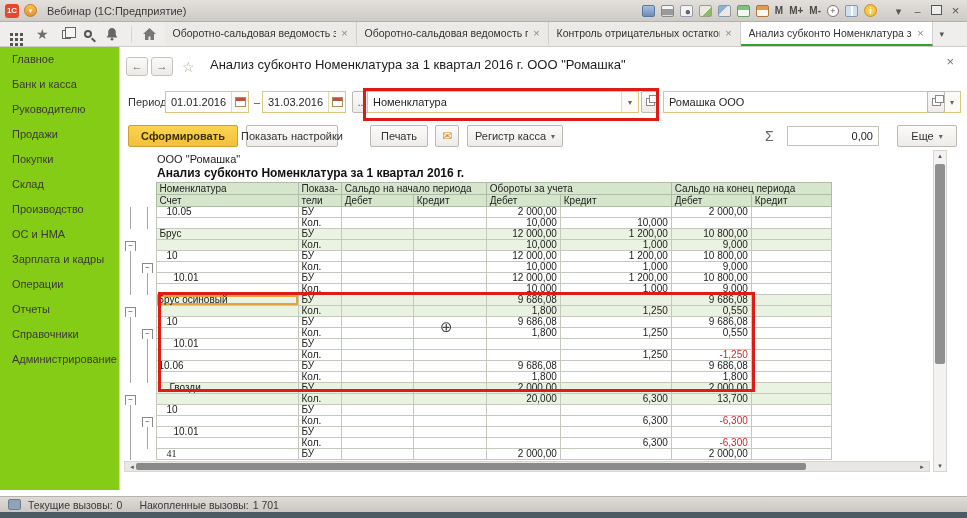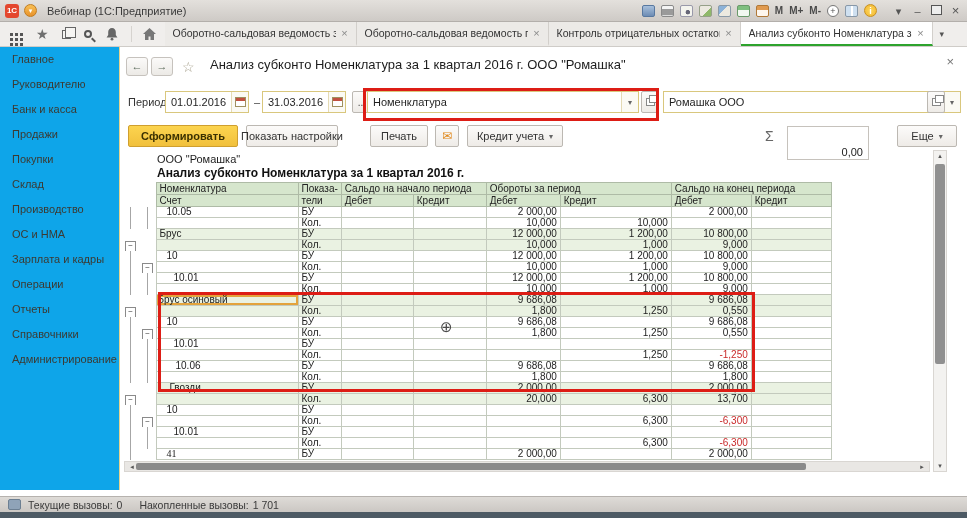--- a/index.html
+++ b/index.html
@@ -46,21 +46,21 @@
 .homewrap{display:flex;align-items:center;padding:0 8px}
 .tabs{display:flex;align-items:stretch}
 .tab{width:192px;display:flex;align-items:center;gap:5px;padding:0 8px;border-right:1px solid #d2cfcb;font-size:10.5px;color:#333;background:#eceae7;border-bottom:2px solid transparent}
 .tab.active{background:#fff;border-bottom:2px solid #2da32d}
 .tab-label{flex:1;white-space:nowrap;overflow:hidden}
 .g-x::before{content:"×";color:#8a8a8a;font-size:11px}
 .tabdrop{display:flex;align-items:center;padding:0 7px;color:#555;font-size:9px}
 .tabdrop::before{content:"▾"}
 
 
-.sidebar{position:absolute;top:47px;left:0;width:120px;bottom:28px;background:#0ea5e9;border-right:1px solid #e8d28d;z-index:2}
+.sidebar{position:absolute;top:47px;left:0;width:120px;bottom:28px;background:#84cc16;border-right:1px solid #e8d28d;z-index:2}
 .side-item{height:25px;line-height:25px;padding-left:12px;font-size:11px;color:#3c3a32}
 
 
 .content{position:absolute;top:47px;left:120px;right:0;bottom:28px;background:#fff;z-index:1}
 .navbtn{position:absolute;top:10px;width:22px;height:19px;background:linear-gradient(#fbfaf9,#eceae6);border:1px solid #c6c2bd;border-radius:3px;text-align:center;line-height:17px;color:#5a6a5a;font-size:11px}
 .g-back::before{content:"←"}
 .g-fwd::before{content:"→"}
 .g-starline::before{content:"☆";color:#a8a28e;font-size:14px}
 .fh-star{position:absolute;left:62px;top:11px}
 .fh-title{position:absolute;left:90px;top:10px;font-size:13px;color:#1d1d1d;white-space:nowrap}
@@ -80,21 +80,21 @@
 .dash{position:absolute;top:8px;font-size:11px;color:#444}
 
 .action-row{position:absolute;top:75px;left:0;right:0;height:28px}
 .btn{position:absolute;top:3px;height:22px;background:linear-gradient(#fcfbfa,#eeebe7);border:1px solid #bcb8b2;border-radius:2px;font-size:11px;color:#333;display:flex;align-items:center;justify-content:center;padding:0 9px;white-space:nowrap}
 .btn.primary{background:linear-gradient(#fcd44f,#f1c03c);border-color:#cf9f2f;font-weight:bold;color:#3a3000}
 .caret{font-size:8px;color:#666;margin-left:5px}
 .caret::before{content:"▾"}
 .g-env::before{content:"✉";color:#e08a1e;font-size:12px}
 .g-sum::before{content:"Σ";color:#666;font-size:14px}
 .sumwrap{position:absolute;left:645px;top:5px}
-.sumfld{position:absolute;left:667px;top:4px;width:82px;height:20px;border:1px solid #c6c2bc;background:#fff;font-size:11px;color:#222;text-align:right;line-height:18px;padding:16px 5px}
+.sumfld{position:absolute;left:667px;top:4px;width:92px;height:20px;border:1px solid #c6c2bc;background:#fff;font-size:11px;color:#222;text-align:right;line-height:18px;padding:0 5px}
 
 
 .sheet{position:absolute;top:103px;left:0;right:0;bottom:0;overflow:hidden}
 .cap1{position:absolute;left:37px;top:3px;font-size:11px;color:#1e1e1e;white-space:nowrap}
 .cap2{position:absolute;left:37px;top:16px;font-size:12px;font-weight:bold;color:#111;white-space:nowrap}
 table.grid{position:absolute;left:2px;top:32px;border-collapse:collapse;table-layout:fixed}
 .grid th,.grid td{border:1px solid #c3cabd;font-size:10px;height:11px;line-height:10px;overflow:hidden;white-space:nowrap;padding:0 3px;color:#222}
 .grid th{background:#d6e6cd;font-weight:normal;text-align:left;border-color:#aebba6;height:12px}
 .grid td.m{border:none;background:#fff;position:relative;padding:0}
 .grid td.num{text-align:right}
@@ -192,22 +192,22 @@
       <div class="tab active">
         <span class="tab-label">Анализ субконто Номенклатура за 1 к...</span>
         <span class="g-x"></span>
       </div>
     </div>
   <div class="tabdrop"></div>
 </div>
 
 <div class="sidebar" id="sidebar">
     <div class="side-item">Главное</div>
+    <div class="side-item">Банк и касса</div>
     <div class="side-item">Руководителю</div>
-    <div class="side-item">Банк и касса</div>
     <div class="side-item">Продажи</div>
     <div class="side-item">Покупки</div>
     <div class="side-item">Склад</div>
     <div class="side-item">Производство</div>
     <div class="side-item">ОС и НМА</div>
     <div class="side-item">Зарплата и кадры</div>
     <div class="side-item">Операции</div>
     <div class="side-item">Отчеты</div>
     <div class="side-item">Справочники</div>
     <div class="side-item">Администрирование</div>
@@ -254,21 +254,21 @@
         <span class="i-openx"></span>
       </div>
   </div>
 
   <div class="action-row">
     <div class="btn primary" style="left:8px;width:110px">Сформировать</div>
     <div class="btn" style="left:126px;width:92px">Показать настройки</div>
     <div class="btn" style="left:250px;width:58px">Печать</div>
     <div class="btn g-env" style="left:315px;width:24px"></div>
     <div class="btn" style="left:347px;width:96px">
-        <span>Кредит учета</span>
+        <span>Регистр касса</span>
         <span class="caret"></span>
       </div>
     <span class="sumwrap g-sum"></span>
     <div class="sumfld">0,00</div>
     <div class="btn" style="left:777px;width:60px">
         <span>Еще</span>
         <span class="caret"></span>
       </div>
   </div>
 
@@ -289,21 +289,21 @@
         <col style="width:80px">
           <col style="width:80px">
       </colgroup>
       <thead>
         <tr>
           <td class="m" rowspan="2"></td>
           <td class="m" rowspan="2"></td>
           <th>Номенклатура</th>
           <th>Показа-</th>
           <th colspan="2">Сальдо на начало периода</th>
-          <th colspan="2">Обороты за период</th>
+          <th colspan="2">Обороты за учета</th>
           <th colspan="2">Сальдо на конец периода</th>
         </tr>
         <tr>
           <th>Счет</th>
           <th>тели</th>
           <th>Дебет</th>
           <th>Кредит</th>
           <th>Дебет</th>
           <th>Кредит</th>
           <th>Дебет</th>
@@ -475,21 +475,21 @@
             <td class="num"></td>
             <td class="num"></td>
             <td class="num"></td>
             <td class="num">1,250</td>
             <td class="num neg">-1,250</td>
             <td class="num"></td>
           </tr>
           <tr>
             <td class="m line"></td>
             <td class="m line"></td>
-            <td style="padding-left: 19px;">10.06</td>
+            <td style="padding-left: 2px;">10.06</td>
             <td>БУ</td>
             <td class="num"></td>
             <td class="num"></td>
             <td class="num">9 686,08</td>
             <td class="num"></td>
             <td class="num">9 686,08</td>
             <td class="num"></td>
           </tr>
           <tr>
             <td class="m line"></td>

